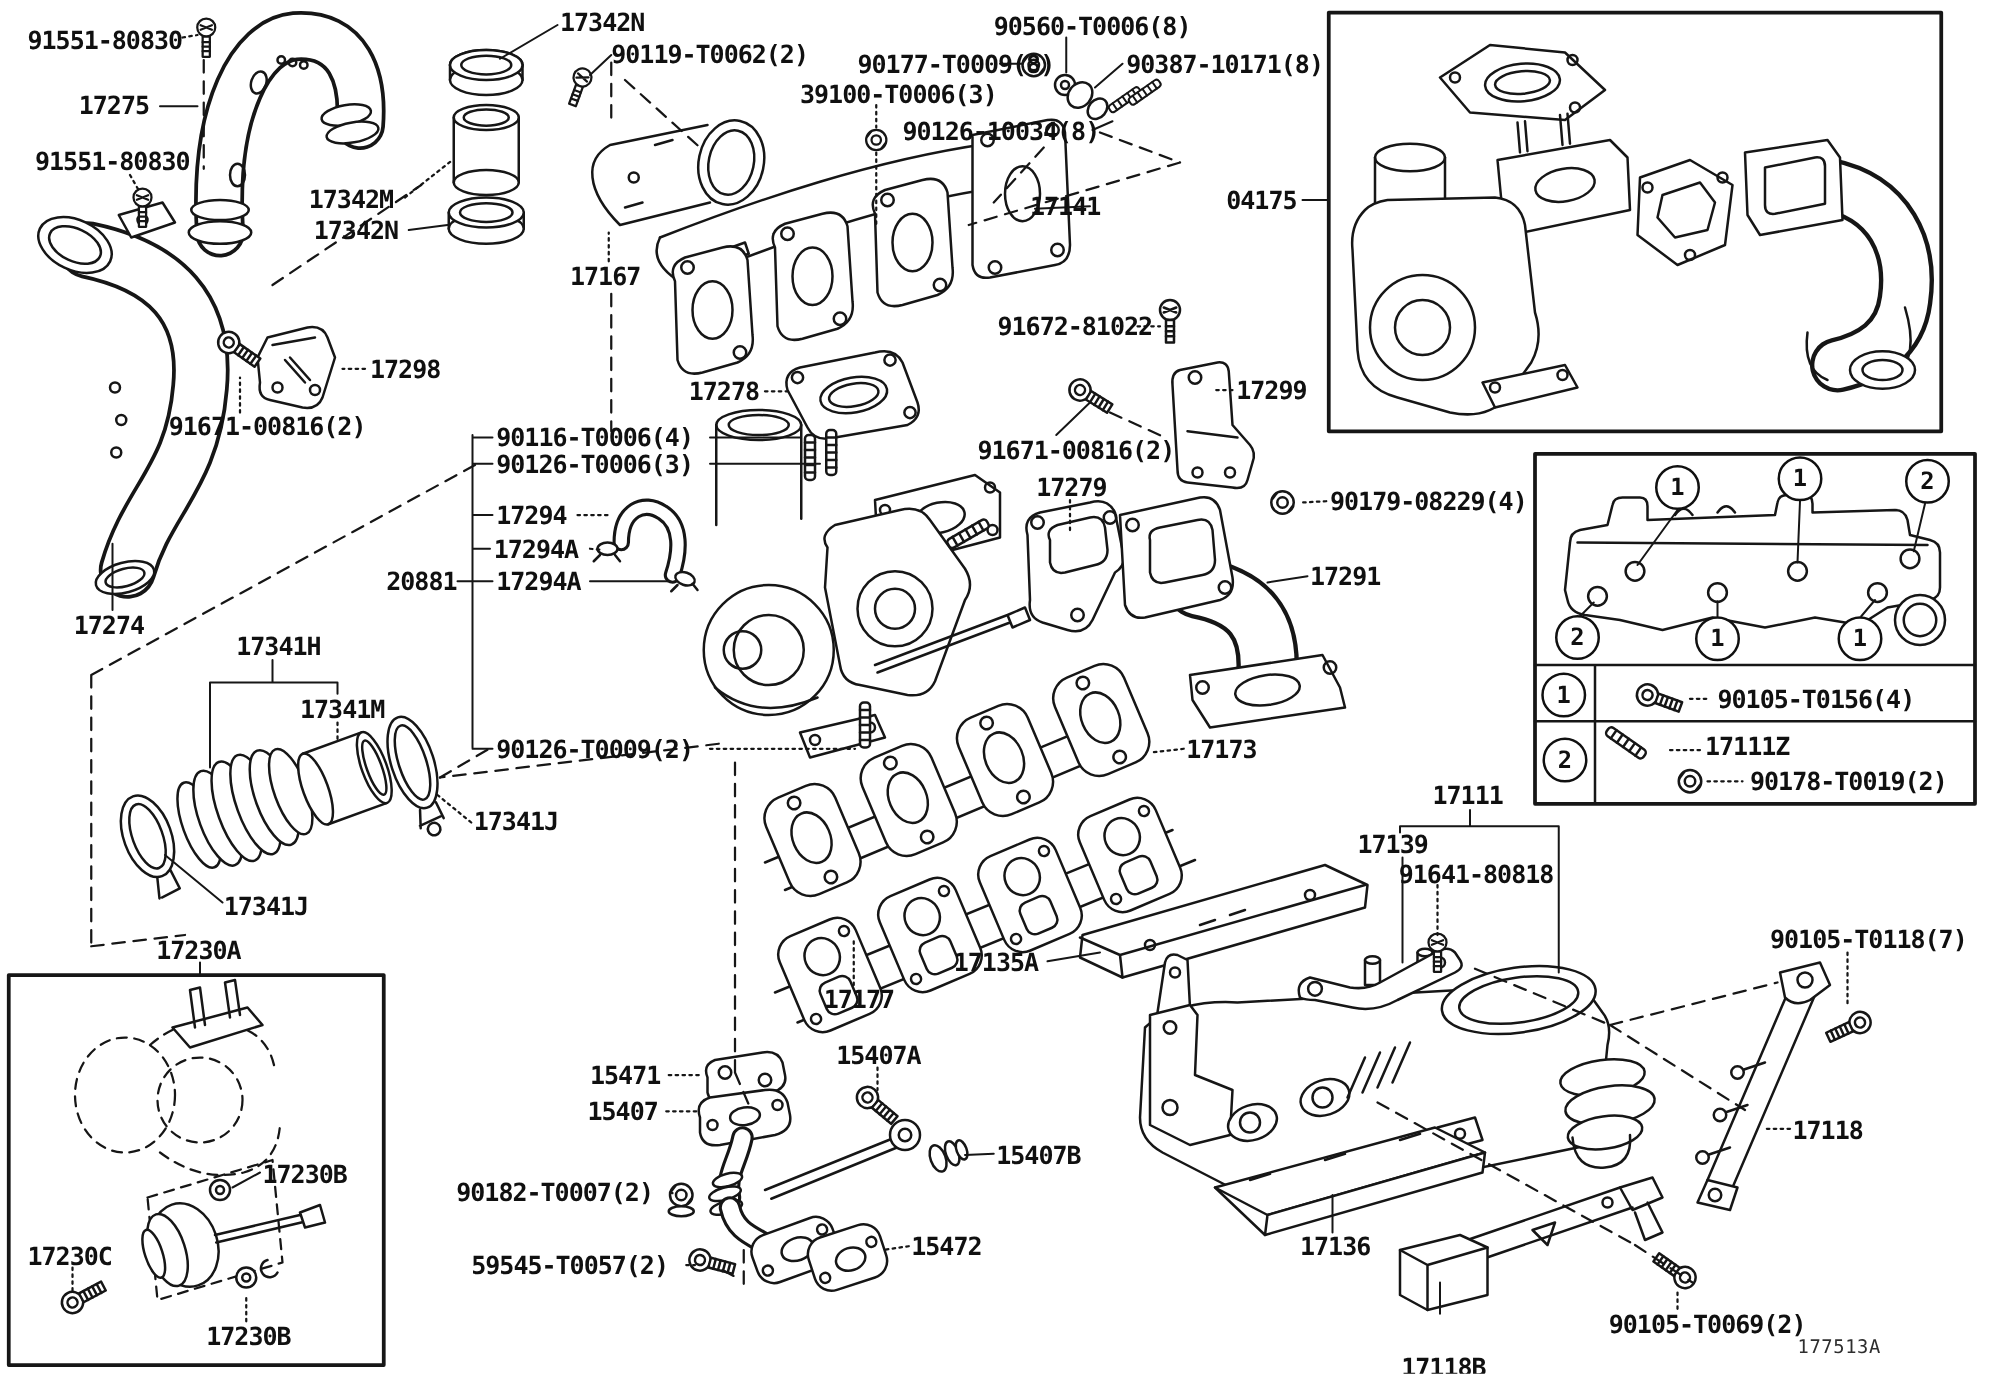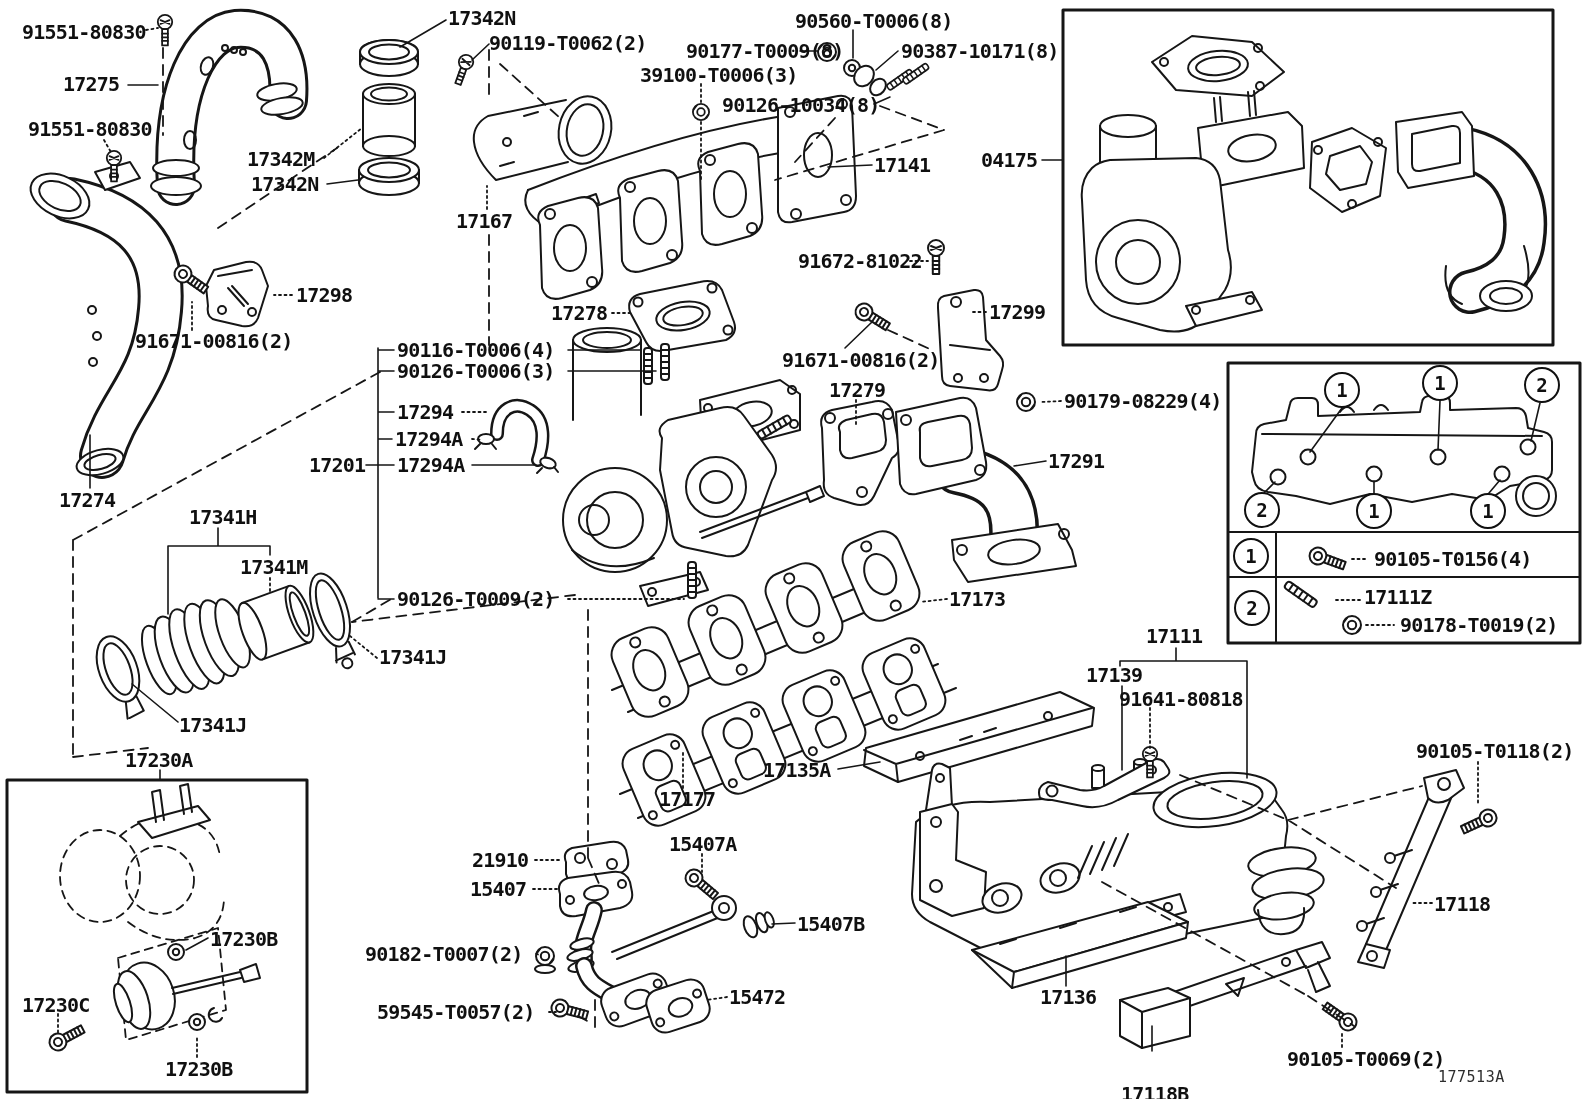--- a/index.html
+++ b/index.html
@@ -551,64 +551,64 @@
       <div class="lbl" style="left: 22px; top: 22px;">91551-80830</div>
       <div class="lbl" style="left: 63px; top: 74px;">17275</div>
       <div class="lbl" style="left: 28px; top: 119px;">91551-80830</div>
       <div class="lbl" style="left: 448px; top: 8px;">17342N</div>
       <div class="lbl" style="left: 489px; top: 33px;">90119-T0062(2)</div>
       <div class="lbl" style="left: 650px; top: 41px; margin-left: 36px;">90177-T0009(8)</div>
       <div class="lbl" style="left: 640px; top: 65px;">39100-T0006(3)</div>
       <div class="lbl" style="left: 795px; top: 11px;">90560-T0006(8)</div>
       <div class="lbl" style="left: 901px; top: 41px;">90387-10171(8)</div>
       <div class="lbl" style="left: 722px; top: 95px;">90126-10034(8)</div>
-      <div class="lbl" style="left: 874px; top: 155px;">17141</div>
+      <div class="lbl" style="left: 824px; top: 155px;">17141</div>
       <div class="lbl" style="left: 981px; top: 150px;">04175</div>
       <div class="lbl" style="left: 456px; top: 211px;">17167</div>
       <div class="lbl" style="left: 247px; top: 149px;">17342M</div>
       <div class="lbl" style="left: 251px; top: 174px;">17342N</div>
       <div class="lbl" style="left: 296px; top: 285px;">17298</div>
       <div class="lbl" style="left: 135px; top: 331px;">91671-00816(2)</div>
       <div class="lbl" style="left: 551px; top: 303px;">17278</div>
       <div class="lbl" style="left: 798px; top: 251px;">91672-81022</div>
       <div class="lbl" style="left: 989px; top: 302px;">17299</div>
       <div class="lbl" style="left: 782px; top: 350px;">91671-00816(2)</div>
       <div class="lbl" style="left: 829px; top: 380px;">17279</div>
       <div class="lbl" style="left: 1064px; top: 391px;">90179-08229(4)</div>
       <div class="lbl" style="left: 1048px; top: 451px;">17291</div>
       <div class="lbl" style="left: 397px; top: 340px;">90116-T0006(4)</div>
       <div class="lbl" style="left: 397px; top: 361px;">90126-T0006(3)</div>
       <div class="lbl" style="left: 397px; top: 402px;">17294</div>
       <div class="lbl" style="left: 395px; top: 429px;">17294A</div>
-      <div class="lbl" style="left: 309px; top: 455px;">17201</div>
+      <div class="lbl" style="left: 309px; top: 455px;">20881</div>
       <div class="lbl" style="left: 397px; top: 455px;">17294A</div>
       <div class="lbl" style="left: 397px; top: 589px;">90126-T0009(2)</div>
       <div class="lbl" style="left: 59px; top: 490px;">17274</div>
       <div class="lbl" style="left: 189px; top: 507px;">17341H</div>
       <div class="lbl" style="left: 240px; top: 557px;">17341M</div>
       <div class="lbl" style="left: 379px; top: 647px;">17341J</div>
       <div class="lbl" style="left: 179px; top: 715px;">17341J</div>
       <div class="lbl" style="left: 125px; top: 750px;">17230A</div>
       <div class="lbl" style="left: 210px; top: 929px;">17230B</div>
       <div class="lbl" style="left: 22px; top: 995px;">17230C</div>
       <div class="lbl" style="left: 165px; top: 1059px;">17230B</div>
-      <div class="lbl" style="left: 472px; top: 850px;">21910</div>
+      <div class="lbl" style="left: 472px; top: 850px;">15471</div>
       <div class="lbl" style="left: 470px; top: 879px;">15407</div>
       <div class="lbl" style="left: 669px; top: 834px;">15407A</div>
       <div class="lbl" style="left: 797px; top: 914px;">15407B</div>
       <div class="lbl" style="left: 365px; top: 944px;">90182-T0007(2)</div>
       <div class="lbl" style="left: 377px; top: 1002px;">59545-T0057(2)</div>
       <div class="lbl" style="left: 729px; top: 987px;">15472</div>
       <div class="lbl" style="left: 659px; top: 789px;">17177</div>
       <div class="lbl" style="left: 949px; top: 589px;">17173</div>
       <div class="lbl" style="left: 763px; top: 760px;">17135A</div>
       <div class="lbl" style="left: 1146px; top: 626px;">17111</div>
       <div class="lbl" style="left: 1086px; top: 665px;">17139</div>
       <div class="lbl" style="left: 1119px; top: 689px;">91641-80818</div>
-      <div class="lbl" style="left: 1416px; top: 741px;">90105-T0118(2)</div>
+      <div class="lbl" style="left: 1416px; top: 741px;">90105-T0118(7)</div>
       <div class="lbl" style="left: 1434px; top: 894px;">17118</div>
       <div class="lbl" style="left: 1040px; top: 987px;">17136</div>
       <div class="lbl" style="left: 1121px; top: 1052px; margin-top: 32px;">17118B</div>
       <div class="lbl" style="left: 1287px; top: 1049px;">90105-T0069(2)</div>
       <div class="mk" style="left: 1342px; top: 390px;">1</div>
       <div class="mk" style="left: 1440px; top: 383px;">1</div>
       <div class="mk" style="left: 1542px; top: 385px;">2</div>
       <div class="mk" style="left: 1262px; top: 510px;">2</div>
       <div class="mk" style="left: 1374px; top: 511px;">1</div>
       <div class="mk" style="left: 1488px; top: 511px;">1</div>

